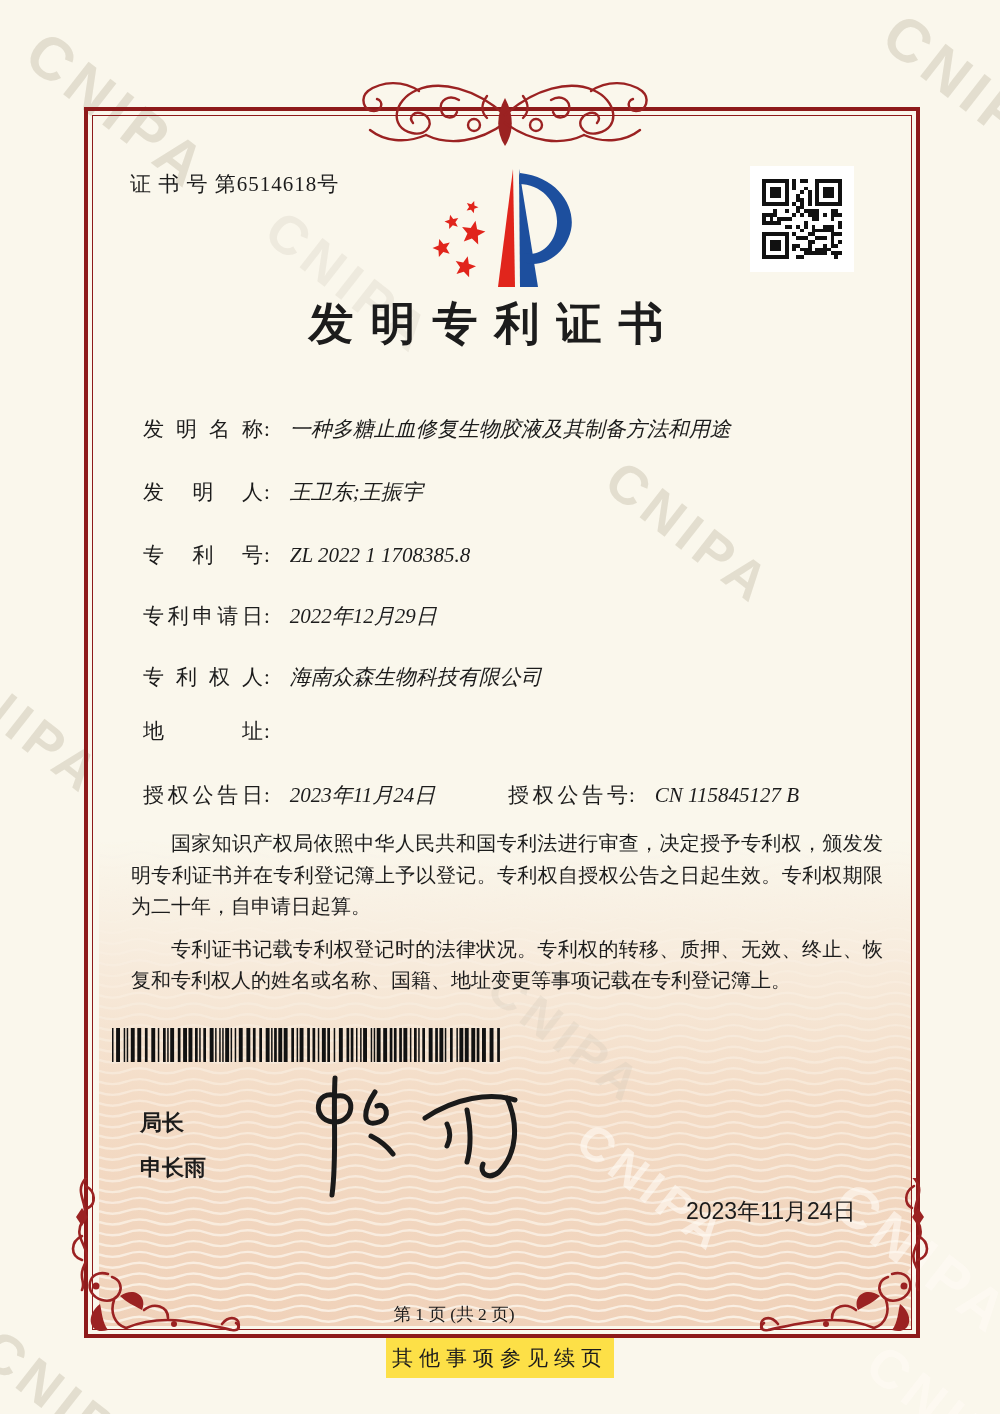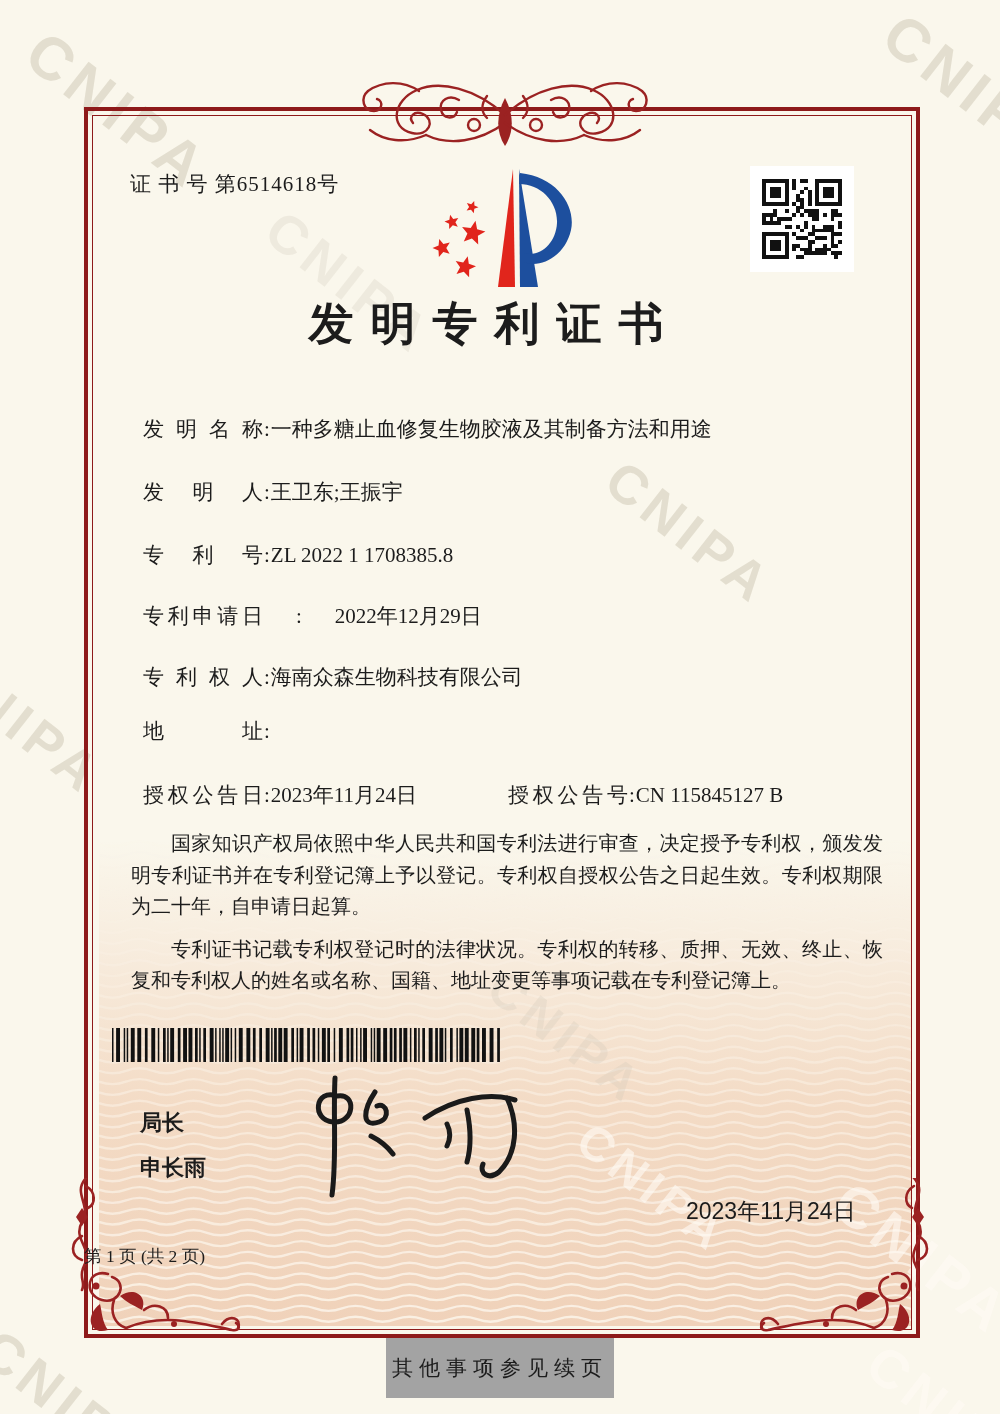--- a/index.html
+++ b/index.html
@@ -28,32 +28,32 @@
   
   .ct{position:absolute;z-index:4;}
   .certno{left:130px;top:170px;font-size:21px;letter-spacing:1px;}
   .qrbox{left:750px;top:166px;width:104px;height:106px;background:#fff;}
   .title{left:68px;width:836px;top:294px;text-align:center;font-weight:700;
          font-size:45px;letter-spacing:17px;text-indent:17px;}
   .frow{position:absolute;left:143px;display:flex;align-items:flex-end;
         font-size:21px;line-height:28px;z-index:4;}
   .flabel{display:inline-block;width:120px;text-align:justify;text-align-last:justify;}
   .fcolon{margin-left:1px;}
-  .fvalue{margin-left:1px;white-space:nowrap;}
+  .fvalue{margin-left:20px;white-space:nowrap;font-style:italic;}
   .fvalue.wide{white-space:normal;width:600px;}
   .legal{left:131px;top:828px;width:752px;font-size:20px;line-height:31.5px;
          text-align:justify;}
   .legal p{margin:0 0 11px 0;text-indent:2em;}
   .signer{left:140px;font-family:"Liberation Sans",sans-serif;font-weight:700;
           font-size:22px;}
   .date{left:686px;top:1196px;font-family:"Liberation Sans",sans-serif;
         font-size:23px;font-weight:500;}
-  .pageinfo{left:84px;width:740px;top:1244px;text-align:left;font-size:17.5px;}
+  .pageinfo{left:84px;width:740px;top:1302px;text-align:center;font-size:17.5px;}
   .footnote{left:386px;top:1338px;font-size:21px;letter-spacing:6px;
-            background:#a3a3a3;padding:16px 6px;}
+            background:#fde047;padding:6px 6px;}
 </style>
 </head>
 <body>
 
 <div class="pinkzone">
   <svg id="waves" width="812" height="486" viewBox="0 0 812 486">
       <path d="M0 4.0 q13.5 5 27 0 q13.5 -5 27 0 q13.5 5 27 0 q13.5 -5 27 0 q13.5 5 27 0 q13.5 -5 27 0 q13.5 5 27 0 q13.5 -5 27 0 q13.5 5 27 0 q13.5 -5 27 0 q13.5 5 27 0 q13.5 -5 27 0 q13.5 5 27 0 q13.5 -5 27 0 q13.5 5 27 0 q13.5 -5 27 0 q13.5 5 27 0 q13.5 -5 27 0 q13.5 5 27 0 q13.5 -5 27 0 q13.5 5 27 0 q13.5 -5 27 0 q13.5 5 27 0 q13.5 -5 27 0 q13.5 5 27 0 q13.5 -5 27 0 q13.5 5 27 0 q13.5 -5 27 0 q13.5 5 27 0 q13.5 -5 27 0 q13.5 5 27 0 q13.5 -5 27 0" fill="none" stroke="#fbf3e8" stroke-width="2.4" opacity="0.12"></path>
       <path d="M0 14.8 q13.5 5 27 0 q13.5 -5 27 0 q13.5 5 27 0 q13.5 -5 27 0 q13.5 5 27 0 q13.5 -5 27 0 q13.5 5 27 0 q13.5 -5 27 0 q13.5 5 27 0 q13.5 -5 27 0 q13.5 5 27 0 q13.5 -5 27 0 q13.5 5 27 0 q13.5 -5 27 0 q13.5 5 27 0 q13.5 -5 27 0 q13.5 5 27 0 q13.5 -5 27 0 q13.5 5 27 0 q13.5 -5 27 0 q13.5 5 27 0 q13.5 -5 27 0 q13.5 5 27 0 q13.5 -5 27 0 q13.5 5 27 0 q13.5 -5 27 0 q13.5 5 27 0 q13.5 -5 27 0 q13.5 5 27 0 q13.5 -5 27 0 q13.5 5 27 0 q13.5 -5 27 0" fill="none" stroke="#fbf3e8" stroke-width="2.4" opacity="0.14"></path>
       <path d="M0 25.6 q13.5 5 27 0 q13.5 -5 27 0 q13.5 5 27 0 q13.5 -5 27 0 q13.5 5 27 0 q13.5 -5 27 0 q13.5 5 27 0 q13.5 -5 27 0 q13.5 5 27 0 q13.5 -5 27 0 q13.5 5 27 0 q13.5 -5 27 0 q13.5 5 27 0 q13.5 -5 27 0 q13.5 5 27 0 q13.5 -5 27 0 q13.5 5 27 0 q13.5 -5 27 0 q13.5 5 27 0 q13.5 -5 27 0 q13.5 5 27 0 q13.5 -5 27 0 q13.5 5 27 0 q13.5 -5 27 0 q13.5 5 27 0 q13.5 -5 27 0 q13.5 5 27 0 q13.5 -5 27 0 q13.5 5 27 0 q13.5 -5 27 0 q13.5 5 27 0 q13.5 -5 27 0" fill="none" stroke="#fbf3e8" stroke-width="2.4" opacity="0.16"></path>
       <path d="M0 36.4 q13.5 5 27 0 q13.5 -5 27 0 q13.5 5 27 0 q13.5 -5 27 0 q13.5 5 27 0 q13.5 -5 27 0 q13.5 5 27 0 q13.5 -5 27 0 q13.5 5 27 0 q13.5 -5 27 0 q13.5 5 27 0 q13.5 -5 27 0 q13.5 5 27 0 q13.5 -5 27 0 q13.5 5 27 0 q13.5 -5 27 0 q13.5 5 27 0 q13.5 -5 27 0 q13.5 5 27 0 q13.5 -5 27 0 q13.5 5 27 0 q13.5 -5 27 0 q13.5 5 27 0 q13.5 -5 27 0 q13.5 5 27 0 q13.5 -5 27 0 q13.5 5 27 0 q13.5 -5 27 0 q13.5 5 27 0 q13.5 -5 27 0 q13.5 5 27 0 q13.5 -5 27 0" fill="none" stroke="#fbf3e8" stroke-width="2.4" opacity="0.17"></path>
@@ -413,21 +413,21 @@
 <div class="frow" style="top:478px;">
   <span class="flabel">发明人</span>
     <span class="fcolon">:</span>
   <span class="fvalue">王卫东;王振宇</span>
 </div>
 <div class="frow" style="top:541px;">
   <span class="flabel">专利号</span>
     <span class="fcolon">:</span>
   <span class="fvalue">ZL 2022 1 1708385.8</span>
 </div>
-<div class="frow" style="top:602px;gap:32px;">
+<div class="frow" style="top:602px;">
   <span class="flabel">专利申请日</span>
     <span class="fcolon">:</span>
   <span class="fvalue">2022年12月29日</span>
 </div>
 <div class="frow" style="top:663px;">
   <span class="flabel">专利权人</span>
     <span class="fcolon">:</span>
   <span class="fvalue">海南众森生物科技有限公司</span>
 </div>
 <div class="frow" style="top:717px;">

